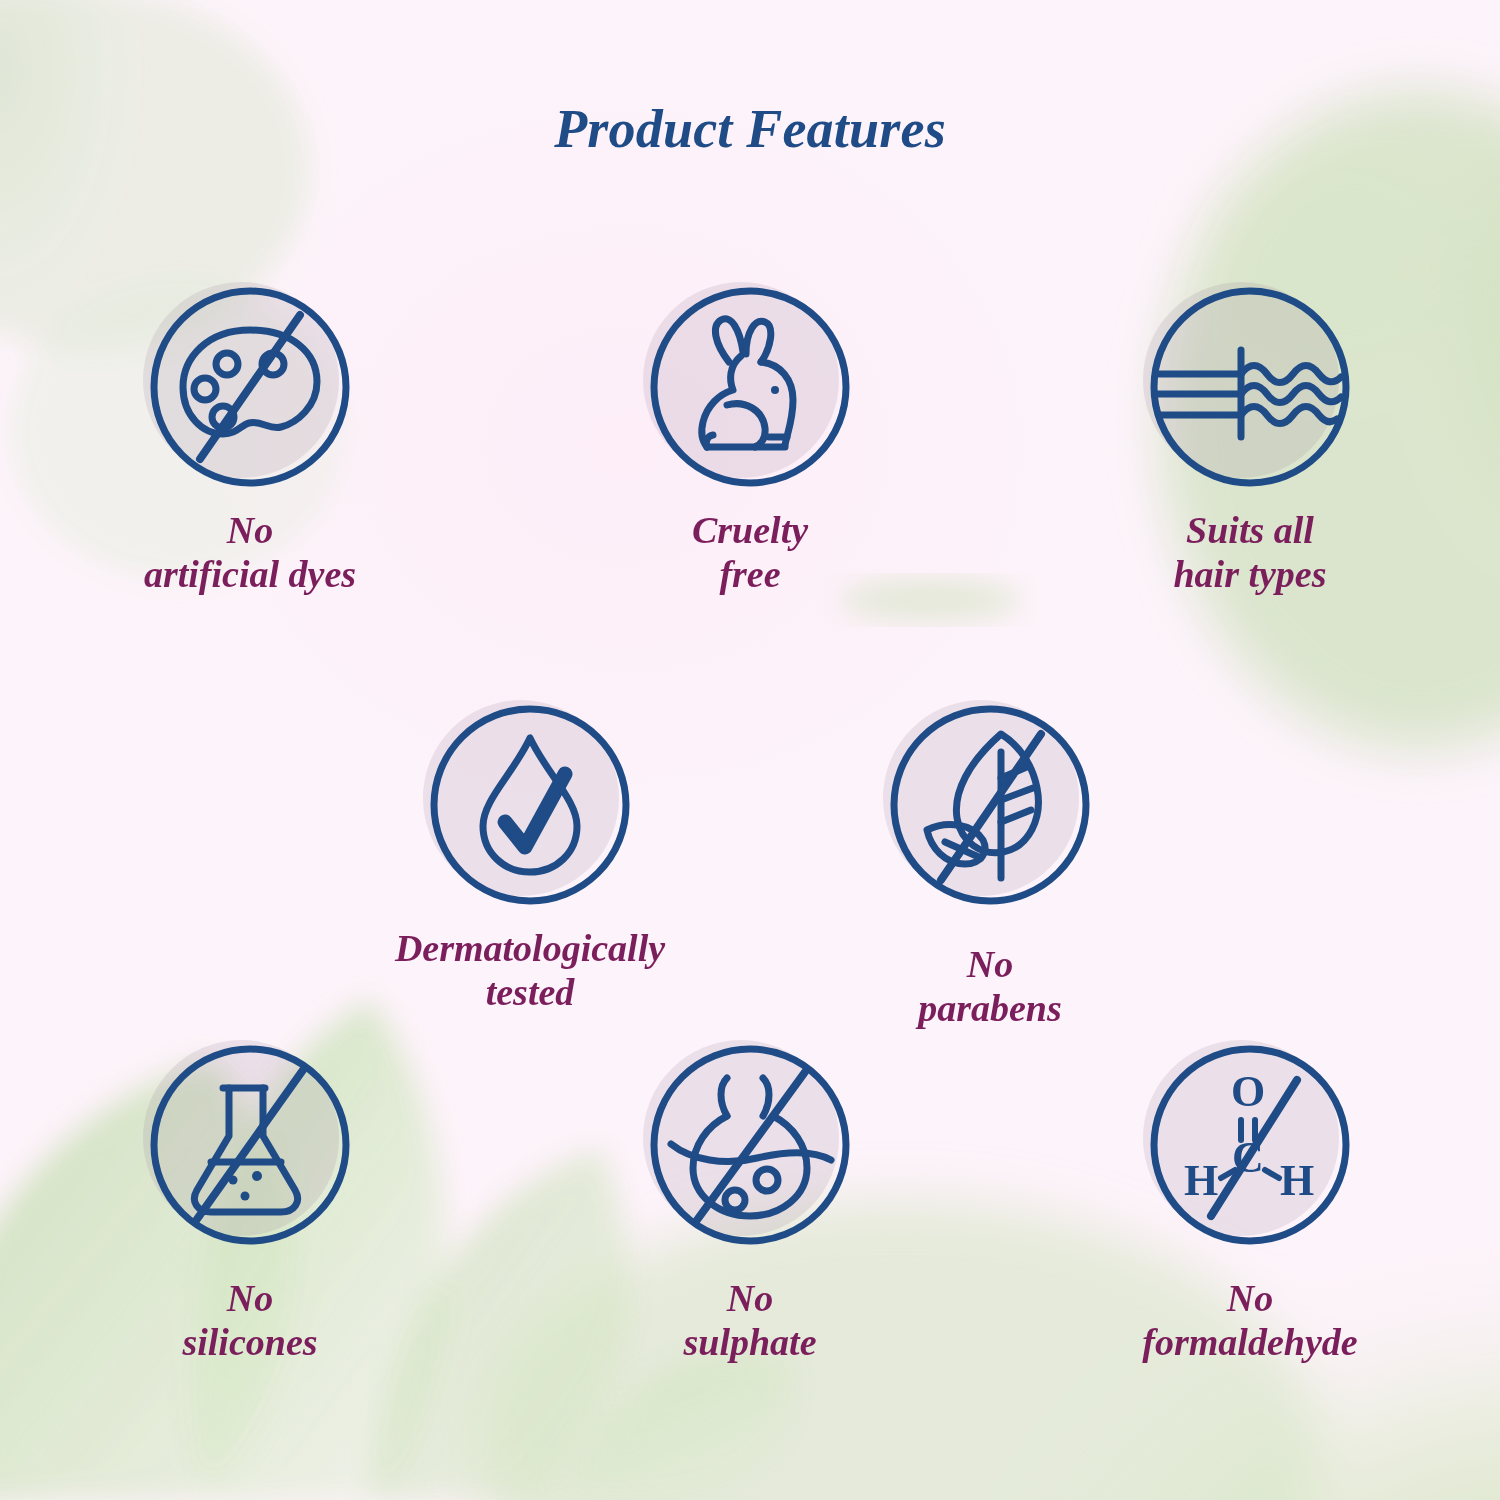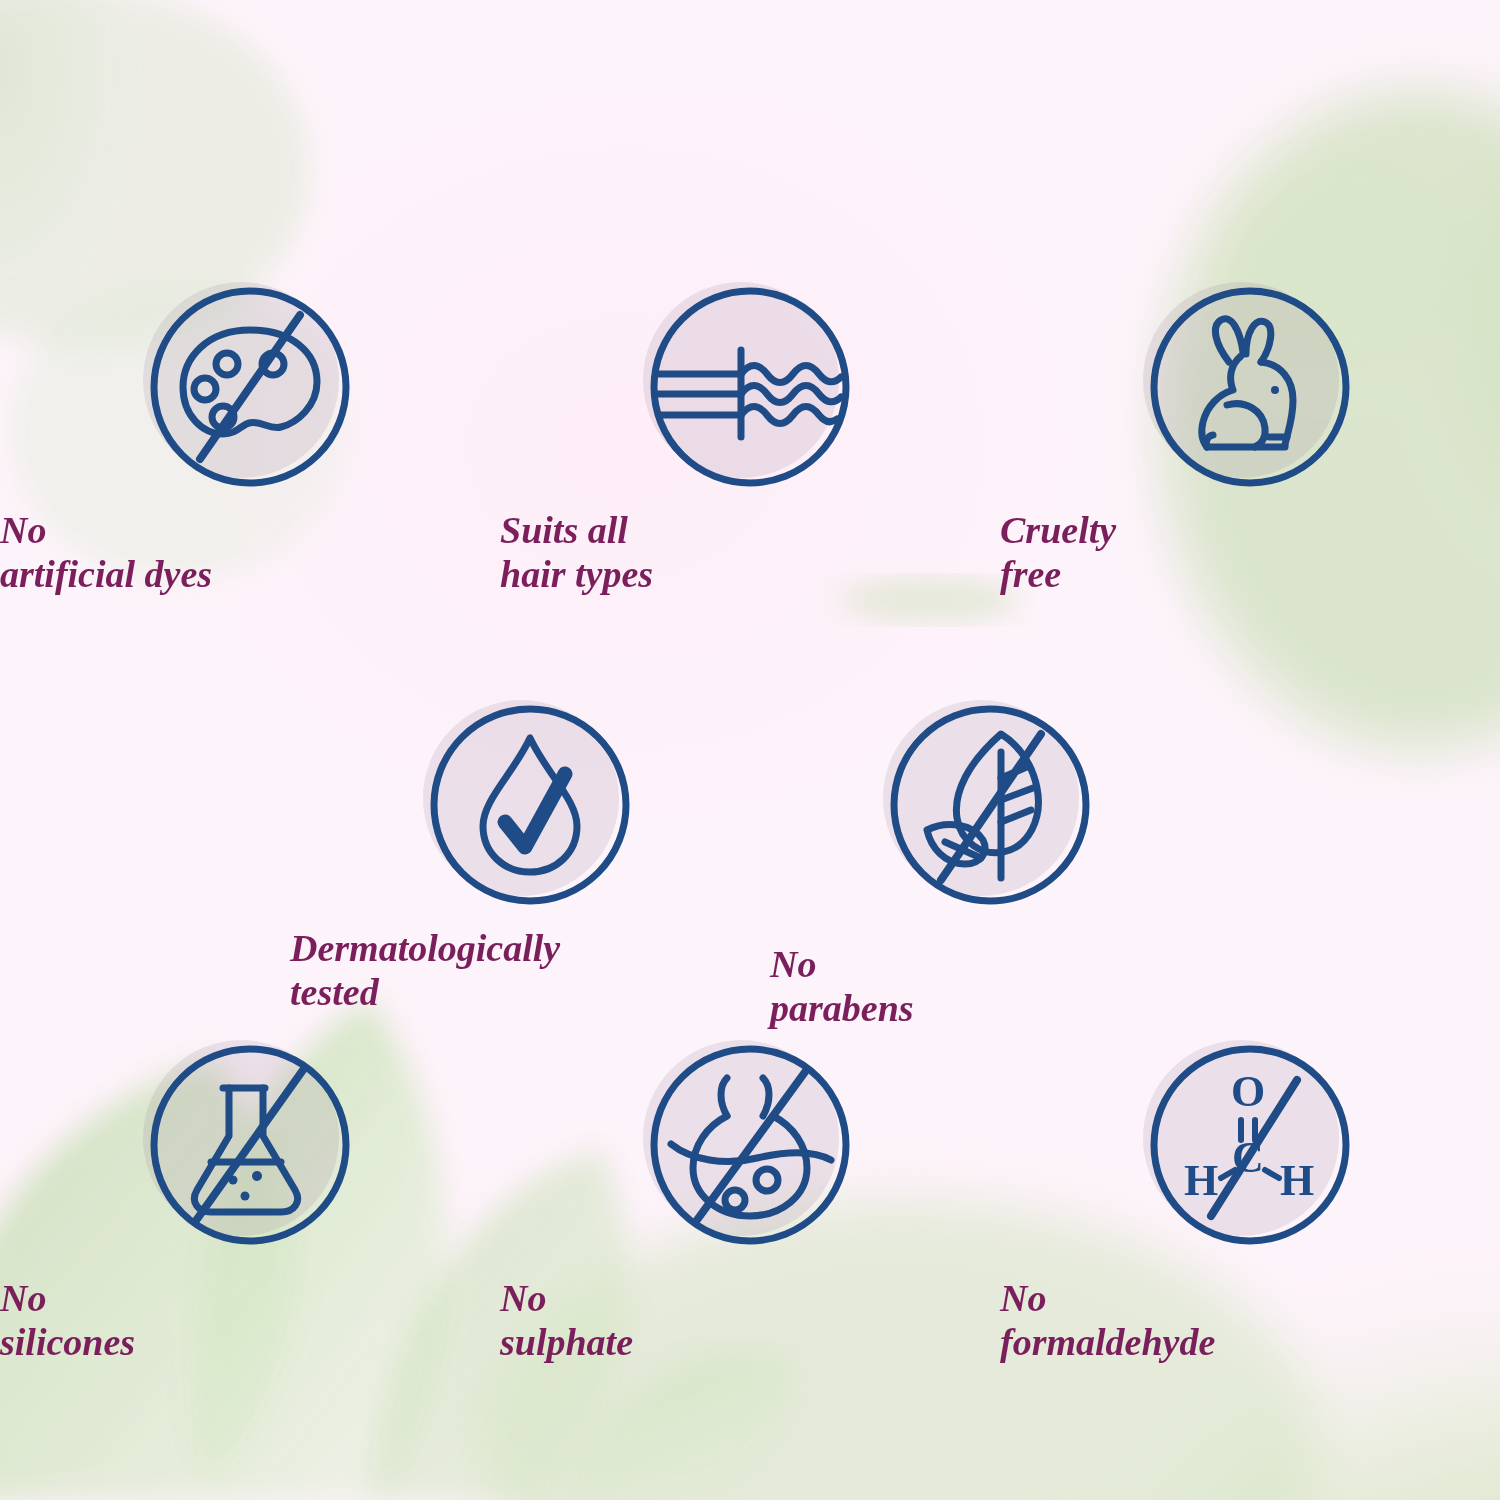--- a/index.html
+++ b/index.html
@@ -24,21 +24,21 @@
     text-align:center;
     font-size:54px;
     font-weight:700;
     font-style:italic;
     color:#1f4b86;
     letter-spacing:0.2px;
   }
 
   .grid-row { position:absolute; width:1500px; display:flex; }
 
-  .feature { position:relative; width:100%; }
+  .feature { position:relative; width:100%; text-align:center; }
 
   .badge {
     position:relative;
     width:210px; height:210px;
     margin:0 auto;
   }
   .badge .shadow {
     position:absolute;
     width:196px; height:196px;
     border-radius:50%;
@@ -138,20 +138,21 @@
       <path d="M370 1500 C 380 1330, 470 1190, 600 1150 C 660 1280, 620 1420, 540 1500 Z" fill="url(#leafA)" opacity="0.8" filter="url(#soft)"></path>
       <path d="M560 1500 C 600 1390, 700 1330, 790 1360 C 800 1430, 760 1480, 700 1500 Z" fill="url(#leafB)" opacity="0.7" filter="url(#soft)"></path>
     </g>
 
     <ellipse cx="930" cy="600" rx="90" ry="22" fill="#cde0ba" opacity="0.5" filter="url(#soft)"></ellipse>
   </svg>
 </div>
 
 <div id="page">
 
+  <div id="title">Product Features</div>
 
   <div class="grid-row" style="top:282px; left:0;">
 
     <div class="feature" style="width:500px;">
       <div class="badge">
         <div class="shadow"></div>
         <svg viewBox="0 0 210 210">
           <g fill="none" stroke="#1f4b86" stroke-width="7" stroke-linecap="round" stroke-linejoin="round">
             <circle cx="105" cy="105" r="96"></circle>
             <path d="M105 48 C 62 48, 38 76, 38 105 C 38 134, 58 152, 78 152
@@ -168,59 +169,59 @@
       <div class="caption">No
 artificial dyes</div>
     </div>
 
     <div class="feature" style="width:500px;">
       <div class="badge">
         <div class="shadow"></div>
         <svg viewBox="0 0 210 210">
           <g fill="none" stroke="#1f4b86" stroke-width="7" stroke-linecap="round" stroke-linejoin="round">
             <circle cx="105" cy="105" r="96"></circle>
+
+            <path d="M84 80 C 70 62, 66 44, 76 38 C 86 32, 95 48, 98 70"></path>
+            <path d="M101 72 C 101 50, 110 36, 120 40 C 130 44, 126 66, 116 80"></path>
+
+            <path d="M116 80 C 136 82, 148 98, 148 118 C 148 138, 142 152, 140 163"></path>
+            <path d="M96 74 C 84 84, 84 98, 88 108 C 74 112, 62 124, 58 140 C 55 152, 58 160, 62 165"></path>
+
+            <path d="M82 123 C 100 118, 118 128, 120 146 C 121 156, 116 162, 110 165"></path>
+
+            <path d="M62 165 h 78"></path>
+            <path d="M68 153 C 62 154, 60 160, 62 165"></path>
+            <path d="M124 155 h 18"></path>
+            <circle cx="130" cy="108" r="4" fill="#1f4b86" stroke="none"></circle>
+          </g>
+        </svg>
+      </div>
+      <div class="caption">Cruelty
+free</div>
+    </div>
+
+    <div class="feature" style="width:500px;">
+      <div class="badge">
+        <div class="shadow"></div>
+        <svg viewBox="0 0 210 210">
+          <g fill="none" stroke="#1f4b86" stroke-width="7" stroke-linecap="round" stroke-linejoin="round">
+            <circle cx="105" cy="105" r="96"></circle>
             <line x1="14" y1="92" x2="96" y2="92"></line>
             <line x1="10" y1="112" x2="96" y2="112"></line>
             <line x1="14" y1="133" x2="96" y2="133"></line>
             <line x1="96" y1="68" x2="96" y2="155"></line>
             <path d="M96 92 q 13 -17 26 0 q 13 17 26 0 q 13 -17 26 0 q 11 14 22 3"></path>
             <path d="M96 112 q 13 -17 26 0 q 13 17 26 0 q 13 -17 26 0 q 11 14 22 3"></path>
             <path d="M96 133 q 13 -17 26 0 q 13 17 26 0 q 13 -17 26 0 q 9 11 18 4"></path>
           </g>
         </svg>
       </div>
       <div class="caption">Suits all
 hair types</div>
     </div>
-
-    <div class="feature" style="width:500px;">
-      <div class="badge">
-        <div class="shadow"></div>
-        <svg viewBox="0 0 210 210">
-          <g fill="none" stroke="#1f4b86" stroke-width="7" stroke-linecap="round" stroke-linejoin="round">
-            <circle cx="105" cy="105" r="96"></circle>
-
-            <path d="M84 80 C 70 62, 66 44, 76 38 C 86 32, 95 48, 98 70"></path>
-            <path d="M101 72 C 101 50, 110 36, 120 40 C 130 44, 126 66, 116 80"></path>
-
-            <path d="M116 80 C 136 82, 148 98, 148 118 C 148 138, 142 152, 140 163"></path>
-            <path d="M96 74 C 84 84, 84 98, 88 108 C 74 112, 62 124, 58 140 C 55 152, 58 160, 62 165"></path>
-
-            <path d="M82 123 C 100 118, 118 128, 120 146 C 121 156, 116 162, 110 165"></path>
-
-            <path d="M62 165 h 78"></path>
-            <path d="M68 153 C 62 154, 60 160, 62 165"></path>
-            <path d="M124 155 h 18"></path>
-            <circle cx="130" cy="108" r="4" fill="#1f4b86" stroke="none"></circle>
-          </g>
-        </svg>
-      </div>
-      <div class="caption">Cruelty
-free</div>
-    </div>
   </div>
 
   <div class="grid-row" style="top:700px; left:0;">
     <div style="width:290px;"></div>
 
     <div class="feature" style="width:480px;">
       <div class="badge">
         <div class="shadow"></div>
         <svg viewBox="0 0 210 210">
           <g fill="none" stroke="#1f4b86" stroke-width="7" stroke-linecap="round" stroke-linejoin="round">

